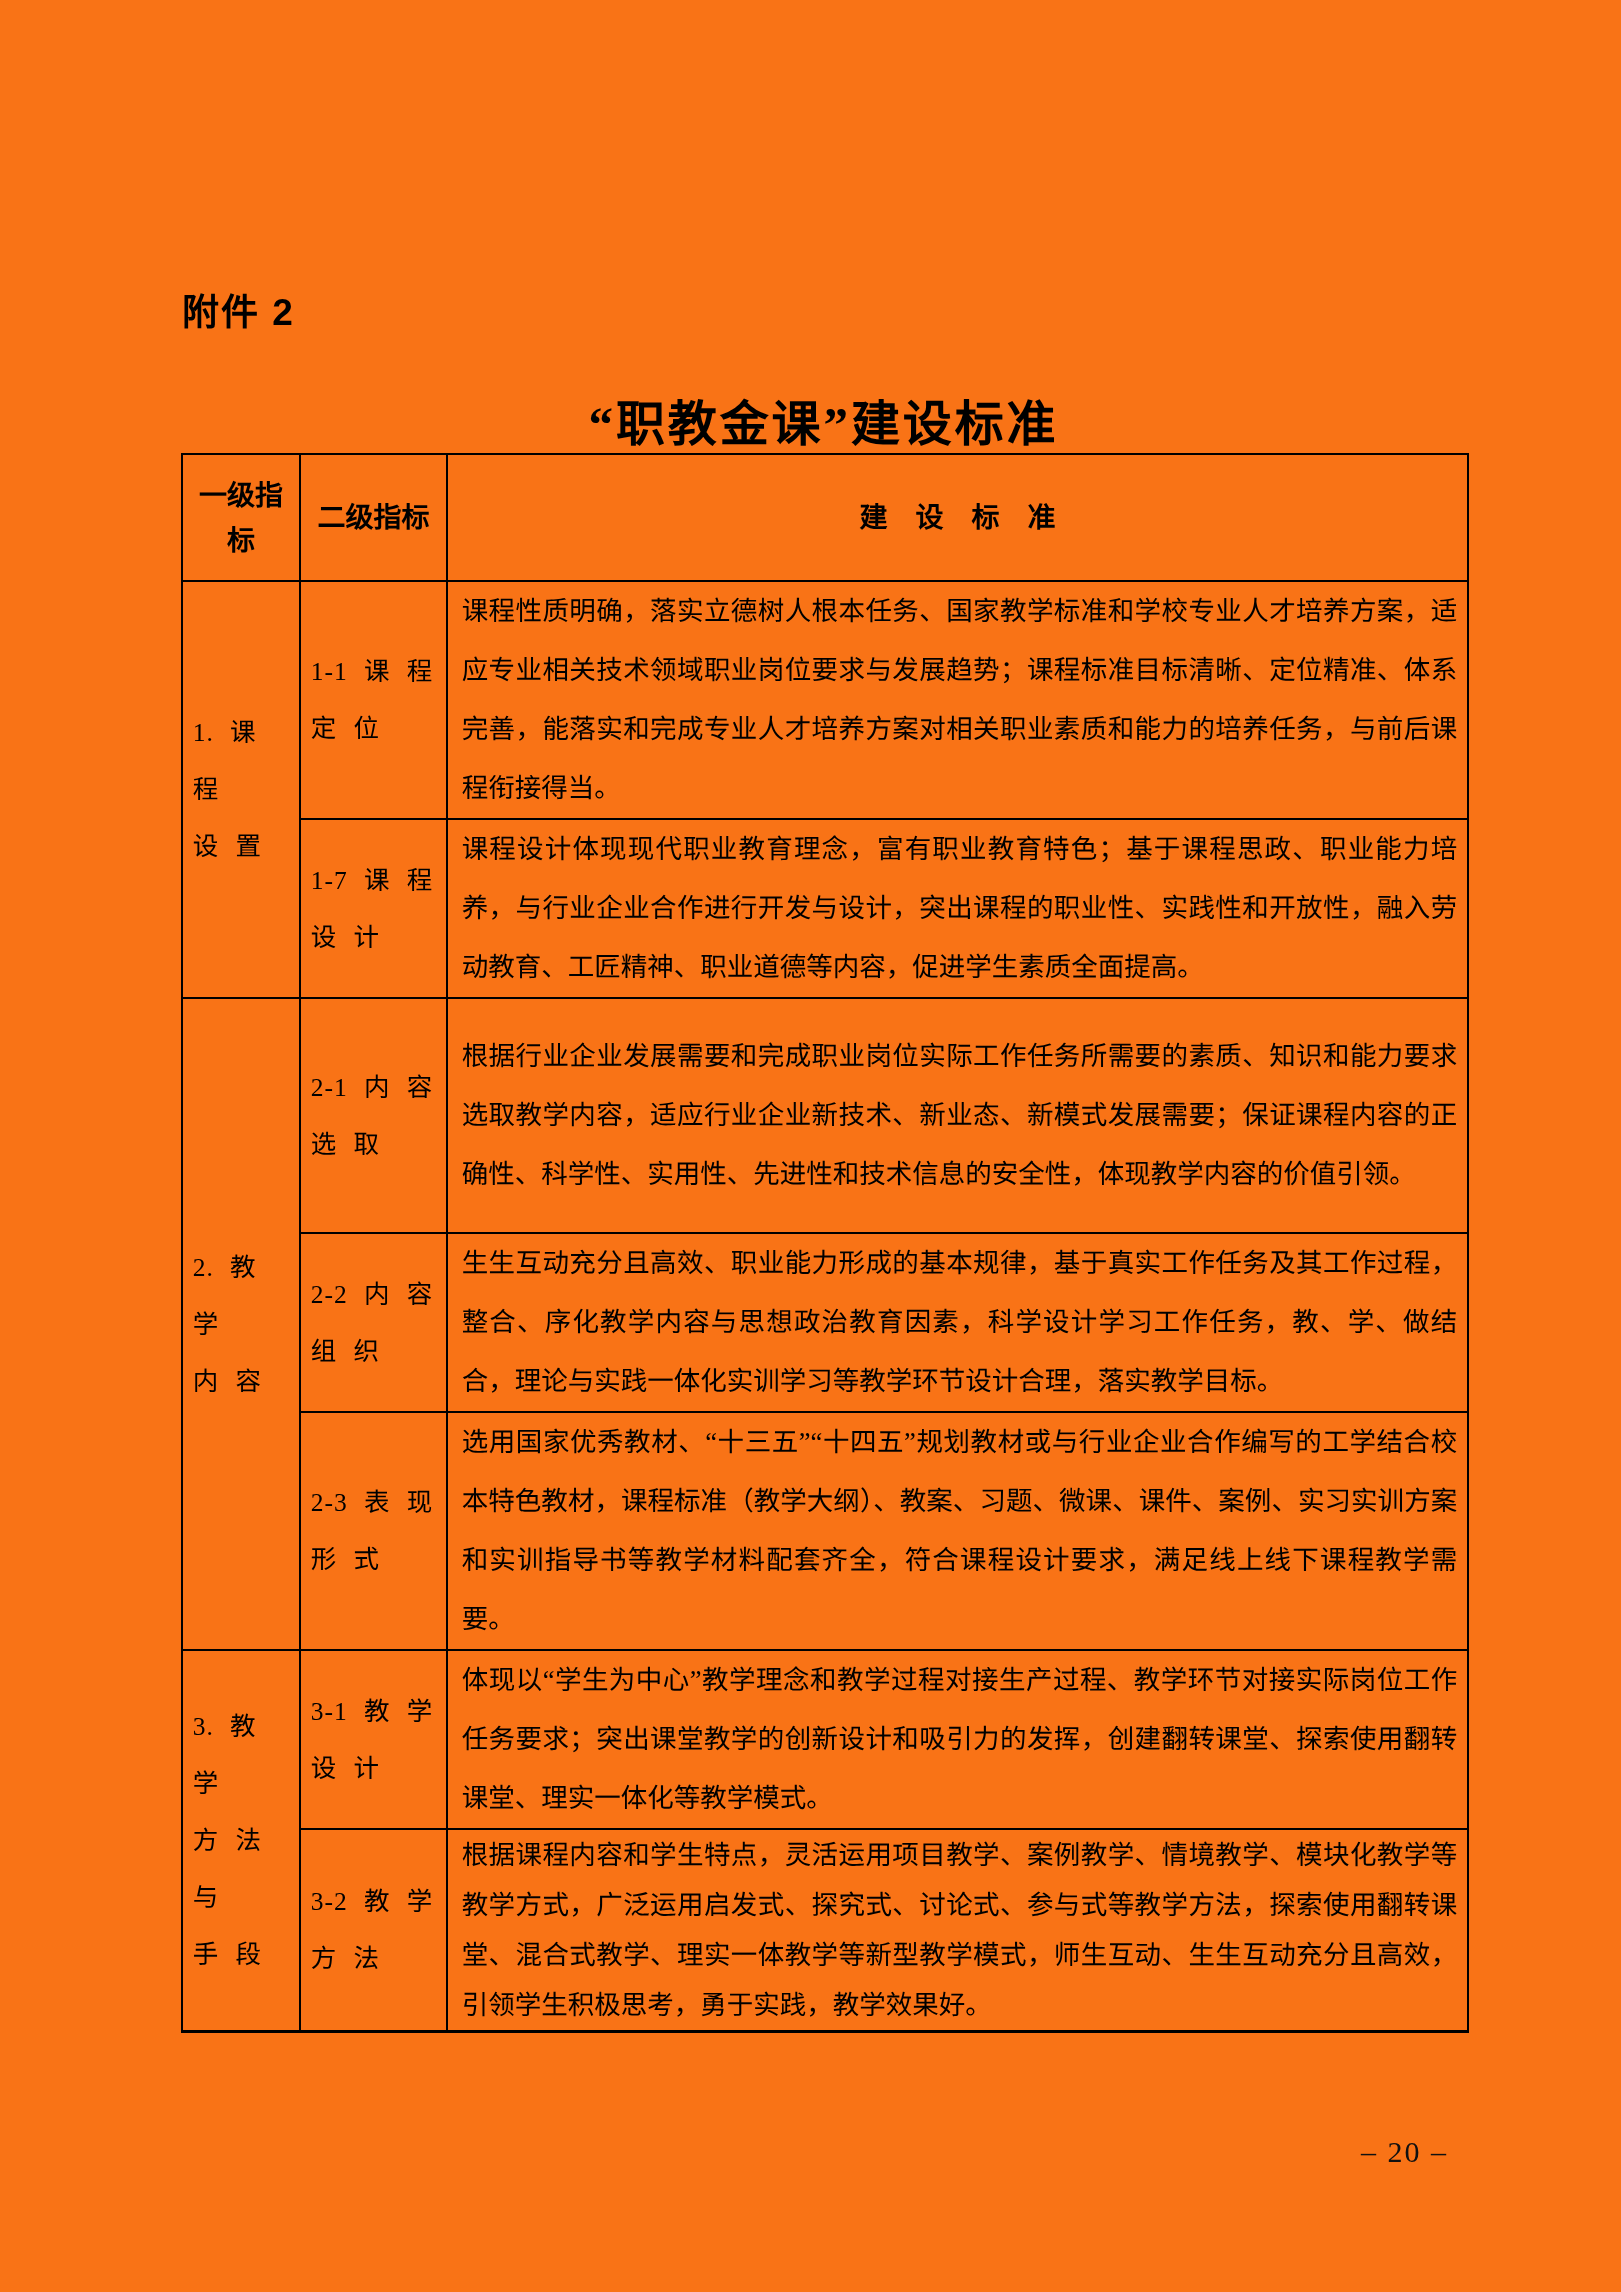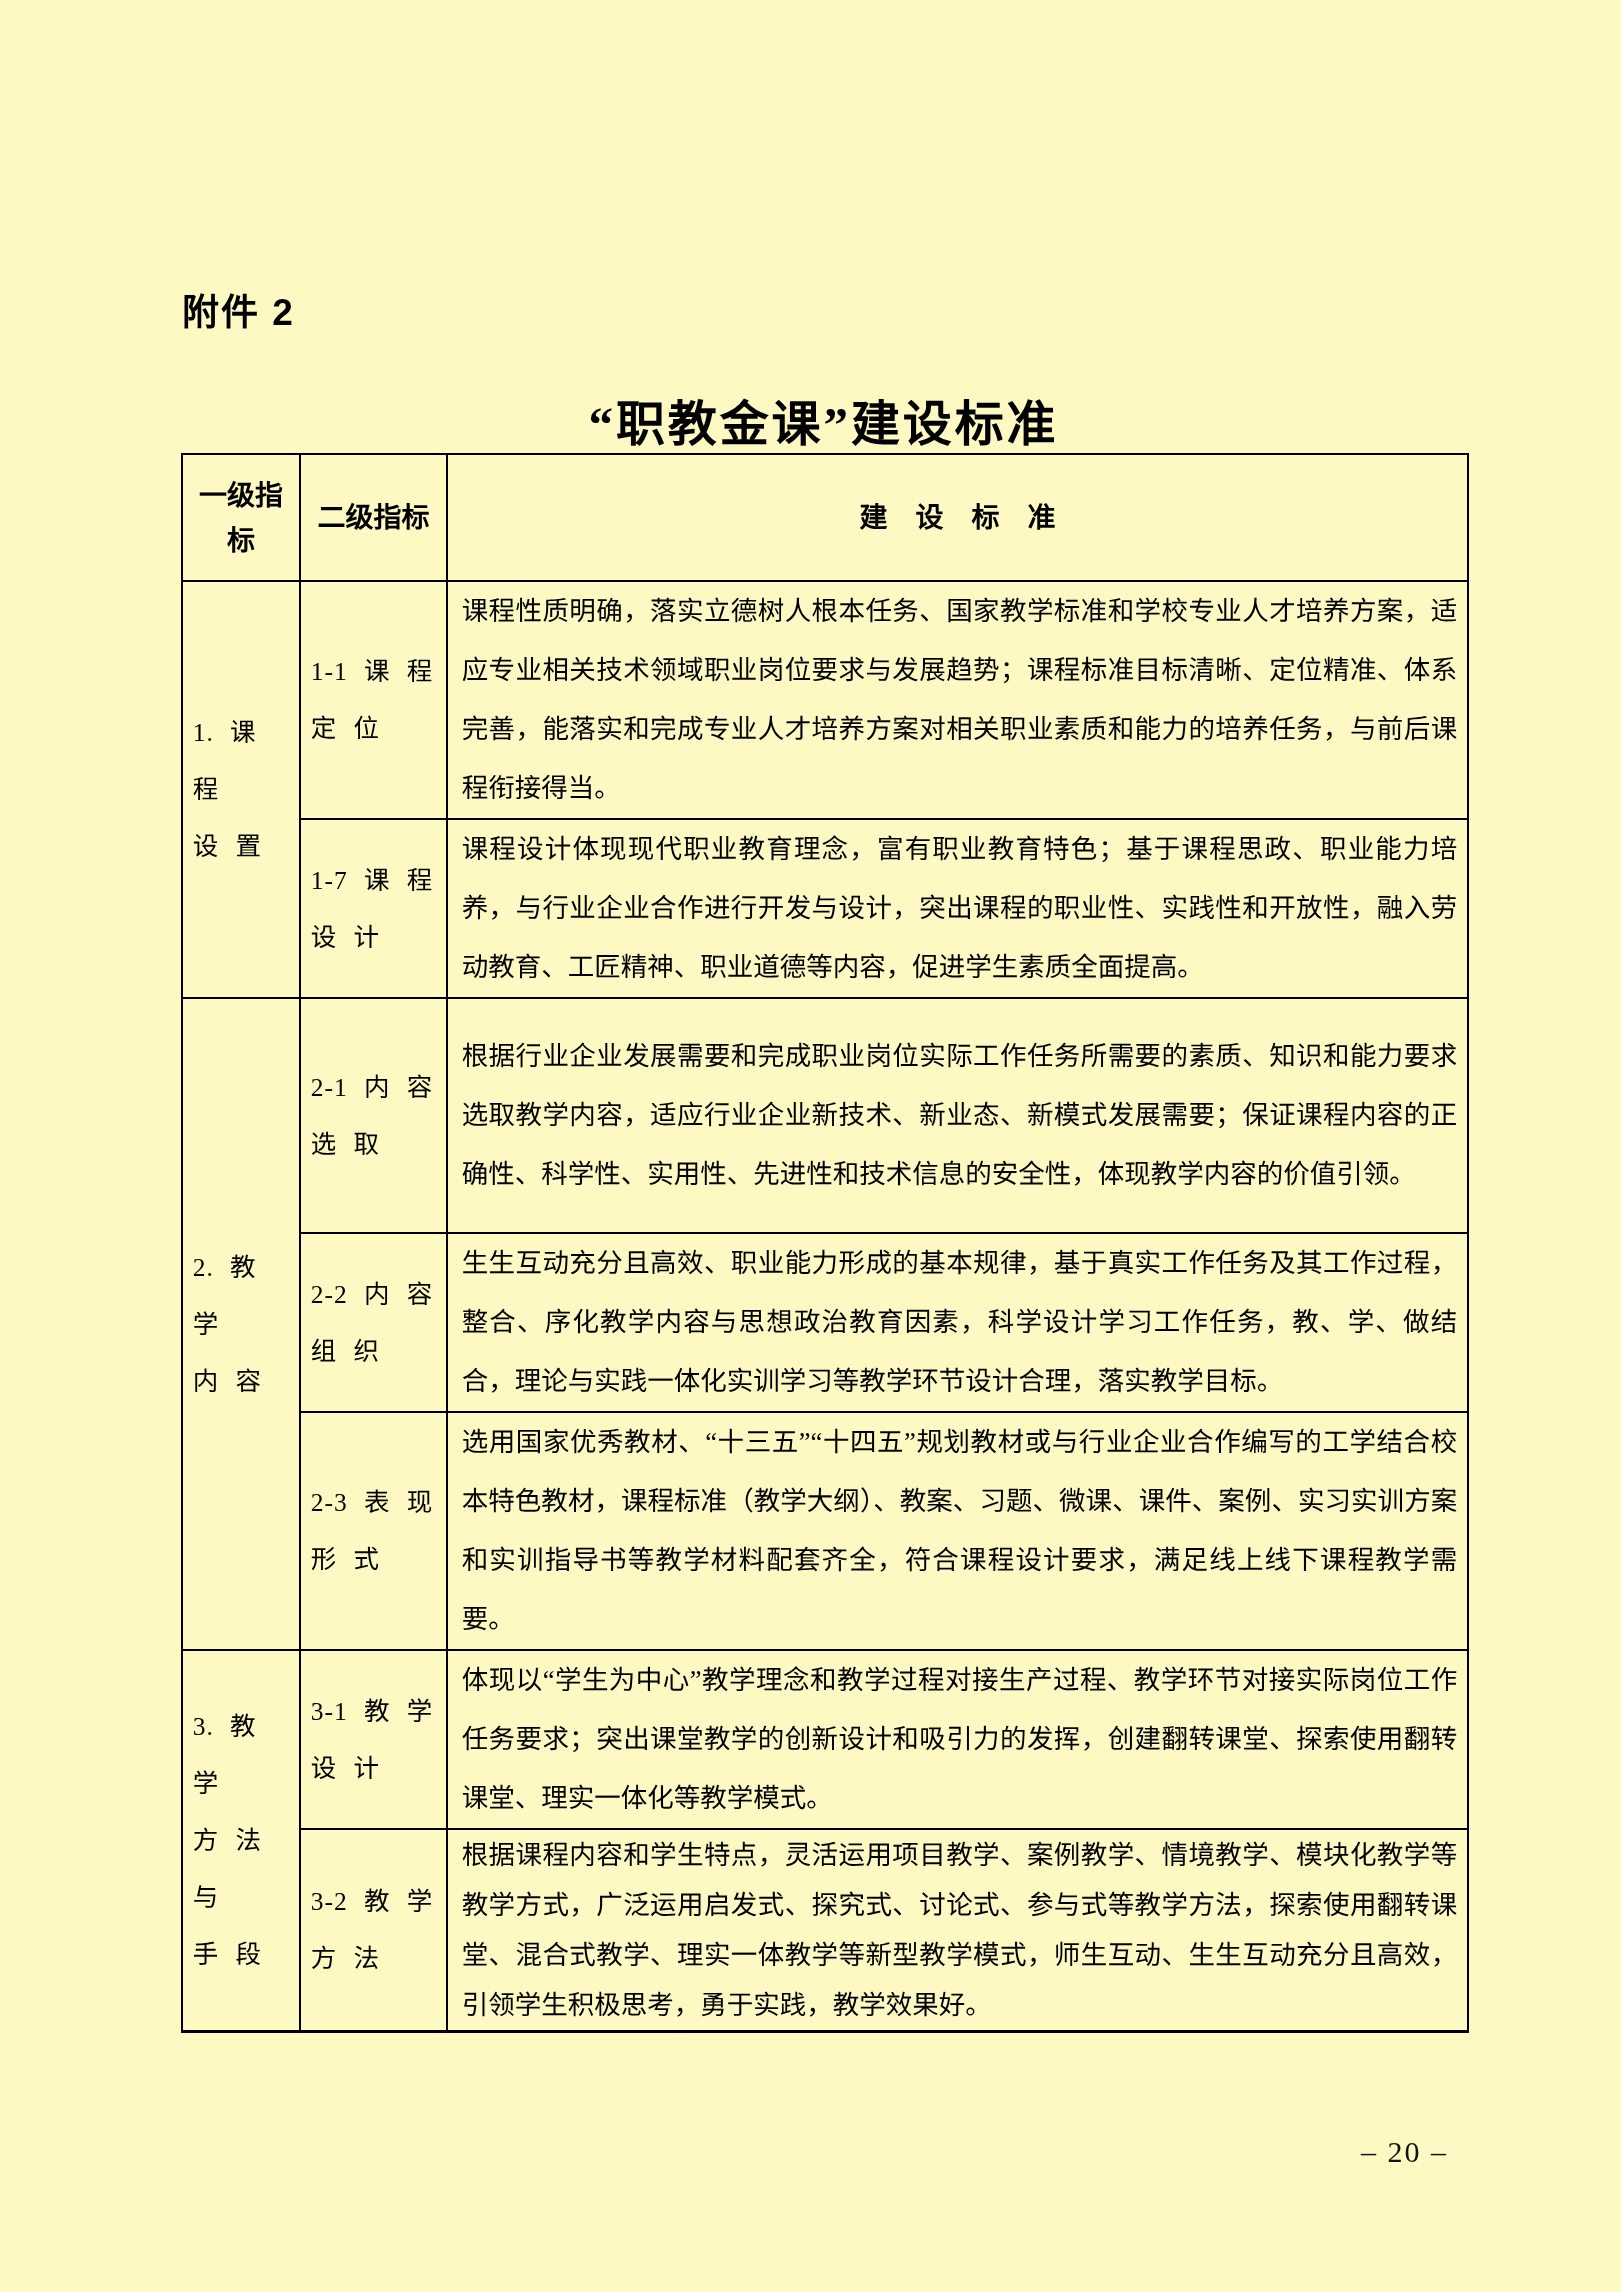--- a/index.html
+++ b/index.html
@@ -1,21 +1,21 @@
 <!DOCTYPE html>
 <html lang="zh-CN"><head>
 <meta charset="utf-8">
 <style>
   html,body{margin:0;padding:0;}
   body{
     width:1621px;height:2293px;position:relative;background:#ffffff;color:#000;
     font-family:"Liberation Serif","DejaVu Serif",serif;
     overflow:hidden;
   }
-  .page{position:absolute;inset:0;background:#fef9c3;}
+  .page{position:absolute;inset:0;background:#f97316;}
   .attachment-label{
     position:absolute;left:182px;top:282px;
     font-family:"Liberation Sans","DejaVu Sans",sans-serif;
     font-size:37px;font-weight:600;letter-spacing:2px;white-space:nowrap;
   }
   .doc-title{
     position:absolute;left:0;top:384px;width:1647px;text-align:center;
     font-size:49px;font-weight:bold;letter-spacing:2.9px;white-space:nowrap;
   }
   table.standards{

